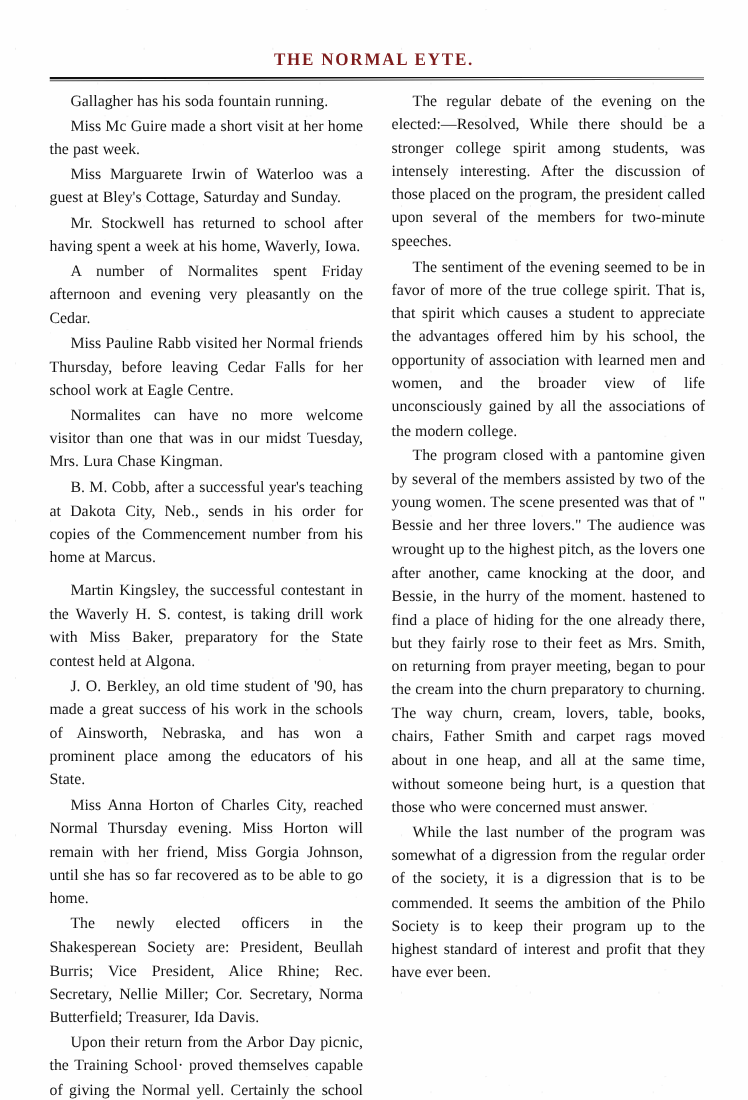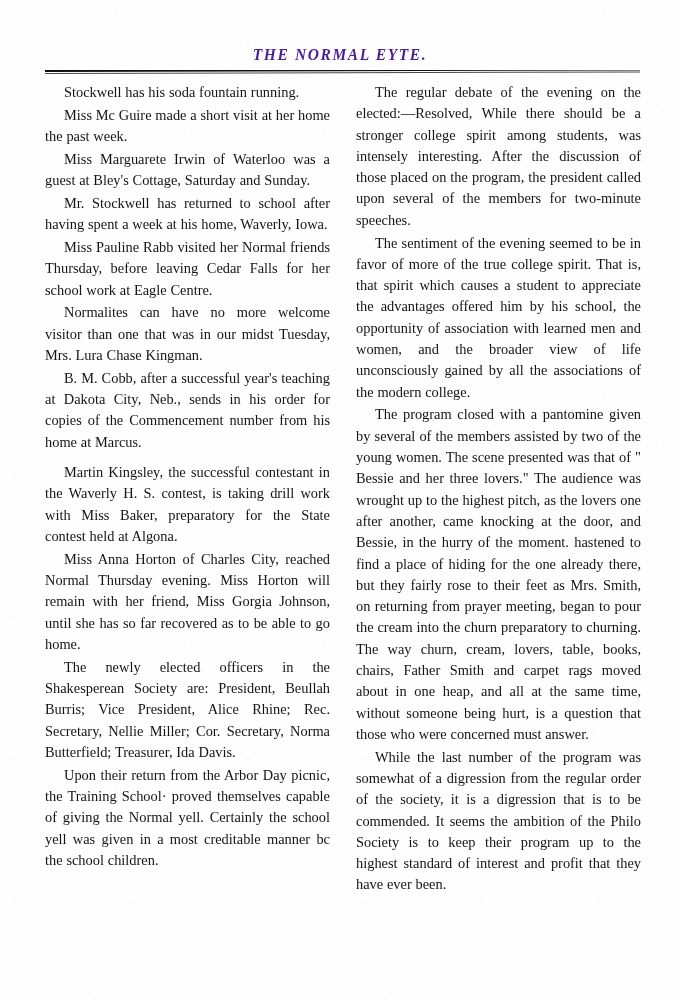--- a/index.html
+++ b/index.html
@@ -23,24 +23,23 @@
     top: 46px;
     left: 0;
     width: 680px;
     text-align: center;
   }
   .masthead-title {
     font-family: "Liberation Serif", "DejaVu Serif", serif;
     font-weight: bold;
     font-size: 15.5px;
     letter-spacing: 1.6px;
-    color: #4c1d95;
+    color: #7f1d1d;
     display: inline-block;
     transform: scaleY(1.04);
-    font-style: italic;
   }
 
   
   .head-rule {
     position: absolute;
     top: 70px;
     left: 45px;
     width: 595px;
     height: 4px;
     overflow: hidden;
@@ -133,30 +132,32 @@
 
   <div class="head-rule">
     <i class="r1"></i>
       <i class="r2"></i>
   </div>
 
   <div class="columns">
 
     <div class="col">
 
-      <p>Stockwell has his soda fountain running.</p>
+      <p>Gallagher has his soda fountain running.</p>
       <p>Miss Mc Guire made a short visit at her home the past week.</p>
 
 
       <p>Miss Marguarete Irwin of Waterloo was a guest at Bley's Cottage, Saturday and Sunday.</p>
       <p>Mr. Stockwell has returned to school after having spent a week at his home, Waverly, Iowa.</p>
+      <p>A number of Normalites spent Friday afternoon and evening very pleasantly on the Cedar.</p>
       <p>Miss Pauline Rabb visited her Normal friends Thursday, before leaving Cedar Falls for her school work at Eagle Centre.</p>
       <p>Normalites can have no more welcome visitor than one that was in our midst Tuesday, Mrs. Lura Chase Kingman.</p>
       <p>B. M. Cobb, after a successful year's teaching at Dakota City, Neb., sends in his order for copies of the Commencement number from his home at Marcus.</p>
       <p class="gap">Martin Kingsley, the successful contestant in the Waverly H. S. contest, is taking drill work with Miss Baker, preparatory for the State contest held at Algona.</p>
+      <p>J. O. Berkley, an old time student of '90, has made a great success of his work in the schools of Ainsworth, Nebraska, and has won a prominent place among the educators of his State.</p>
       <p>Miss Anna Horton of Charles City, reached Normal Thursday evening.   Miss Horton will remain with her  friend, Miss Gorgia Johnson, until she has so far recovered as to be able to go home.</p>
       <p>The newly elected officers in the Shakesperean Society are:   President, Beullah Burris; Vice President, Alice Rhine; Rec. Secretary, Nellie Miller; Cor. Secretary, Norma Butterfield; Treasurer, Ida Davis.</p>
       <p>Upon their return from the Arbor Day picnic, the Training School· proved themselves capable of giving the Normal yell.   Certainly the school yell was given in a most creditable manner bc the school children.</p>
 
     </div>
 
     <div class="col">
 
 
 

